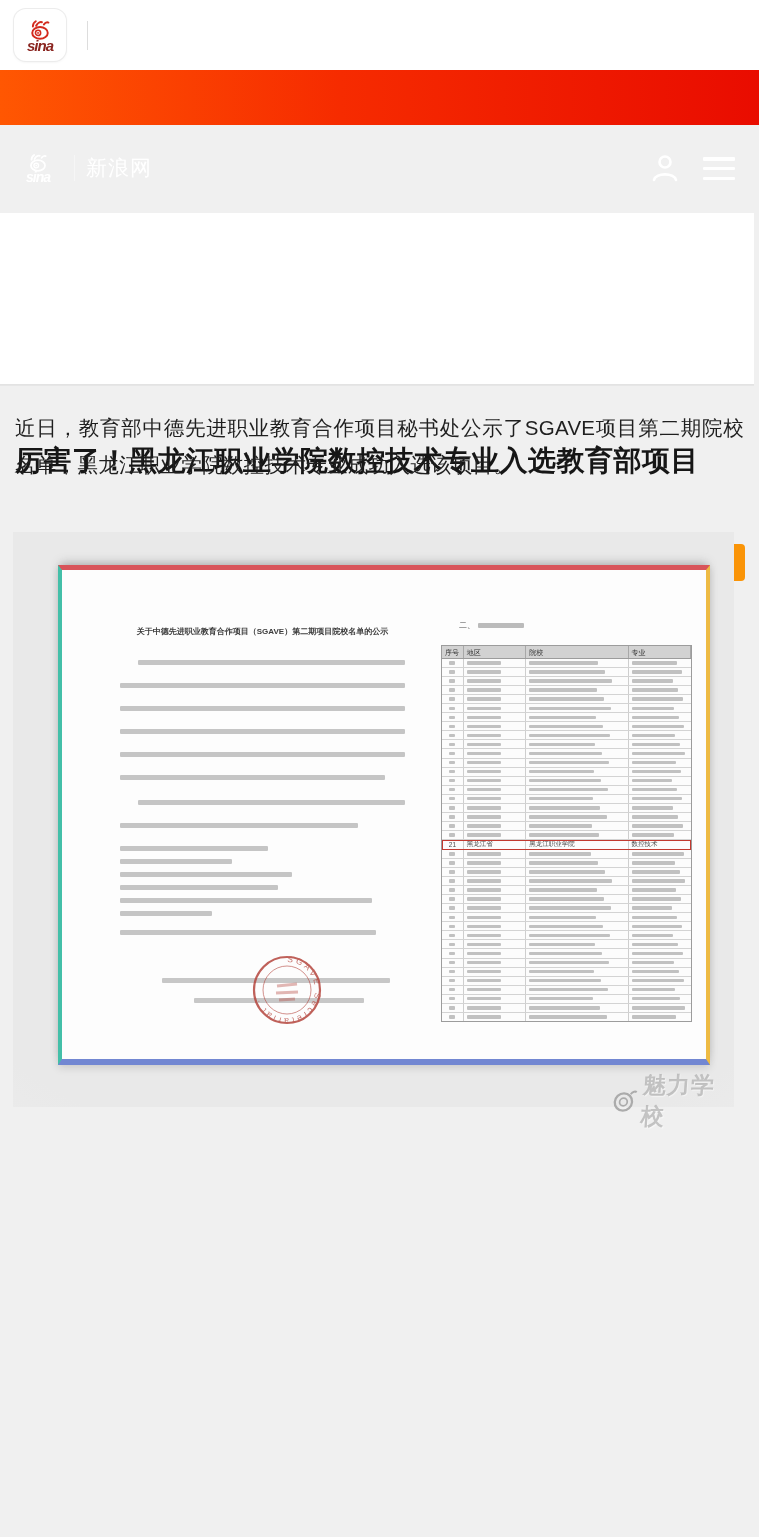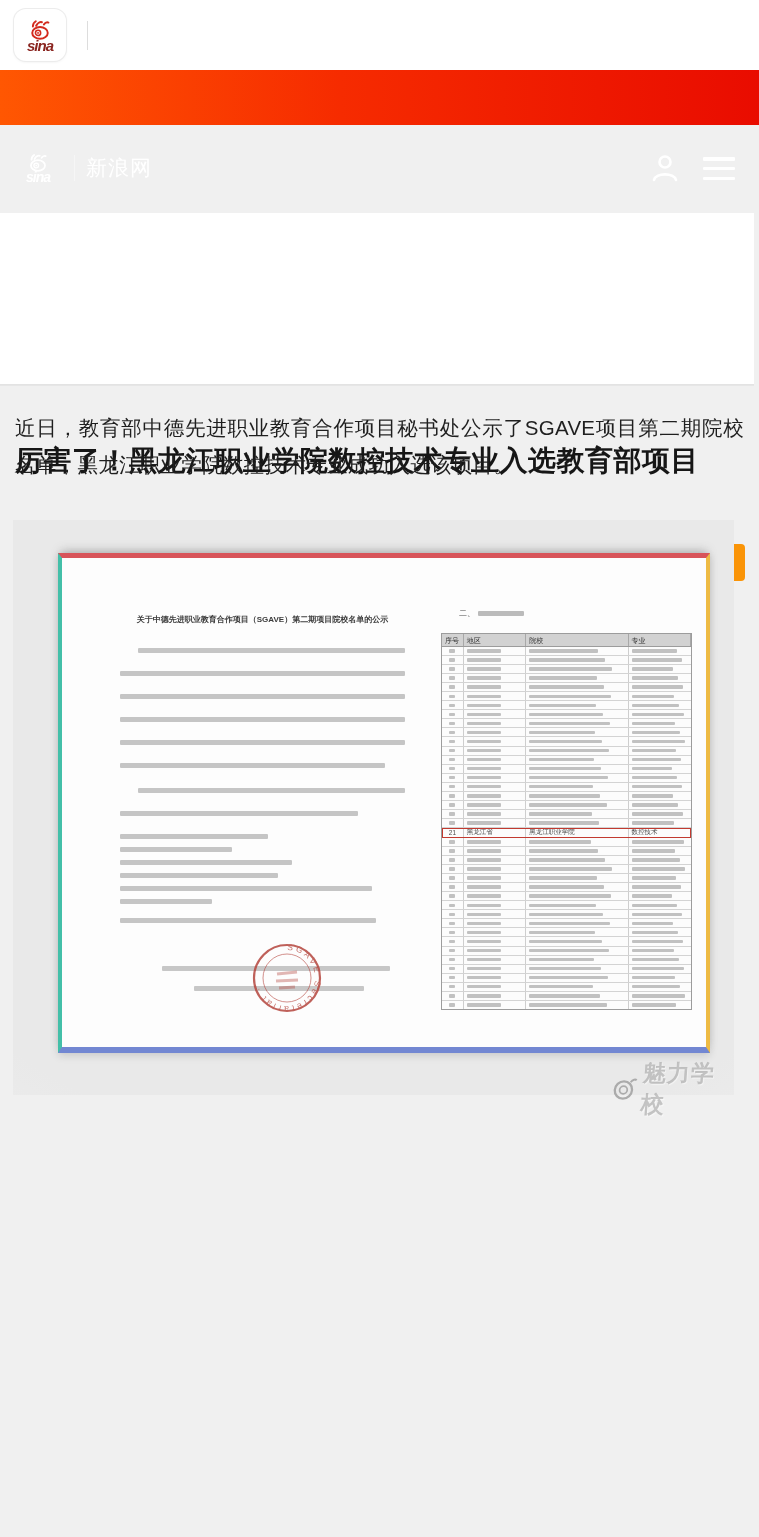--- a/index.html
+++ b/index.html
@@ -54,21 +54,21 @@
               justify-content:center;cursor:pointer;letter-spacing:1px;font-family:inherit;}
 
   
   .para{left:15px;width:729px;font-size:20.5px;line-height:37px;color:#1f1f1f;
         text-align:justify;letter-spacing:.3px;}
   .para-1{top:409px;}
   .para-2{top:1107px;}
   .para-3{top:1325px;}
 
   
-  .image-block{left:13px;top:520px;width:721px;height:575px;cursor:pointer;
+  .image-block{left:13px;top:532px;width:721px;height:575px;cursor:pointer;
                background:radial-gradient(ellipse 130% 120% at 50% 45%,#e9e9e9 55%,#f7f7f7 100%);}
   .doc{position:absolute;left:45px;top:33px;width:644px;height:489px;background:#fdfdfd;
        border-top:5px solid #d8545a;border-left:4px solid #43bfa8;
        border-right:4px solid #eebb44;border-bottom:6px solid #7287d2;
        box-shadow:0 -5px 9px -3px rgba(90,90,90,.4),0 3px 8px rgba(0,0,0,.12);}
   .doc *{box-sizing:border-box;}
   .doc-title{position:absolute;left:58px;top:56px;width:285px;font-size:8px;font-weight:bold;
              color:#3c3c3c;text-align:center;white-space:nowrap;overflow:hidden;filter:blur(.3px);}
   .bl{position:absolute;height:5px;background:#8f8f8f;opacity:.5;border-radius:1px;filter:blur(.5px);}
   .section-label{position:absolute;left:397px;top:50px;font-size:8px;color:#4a4a4a;

